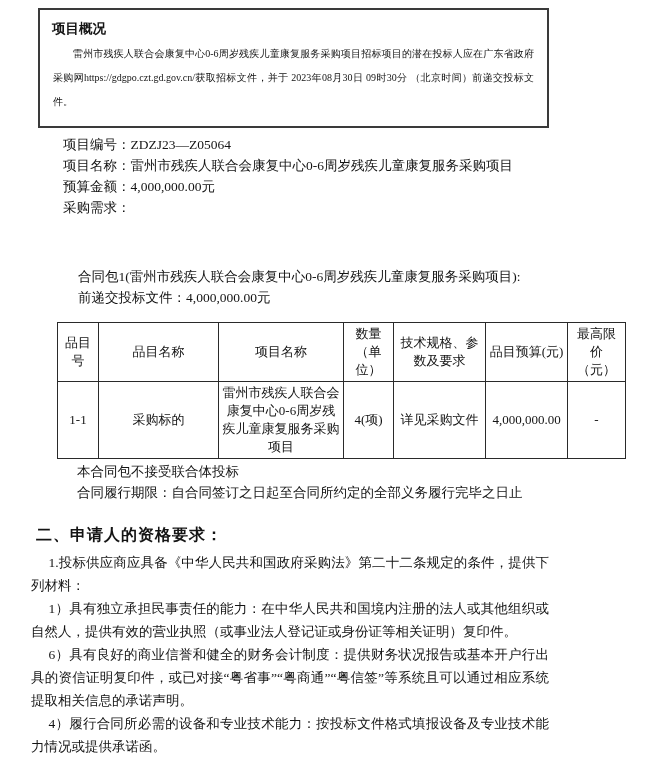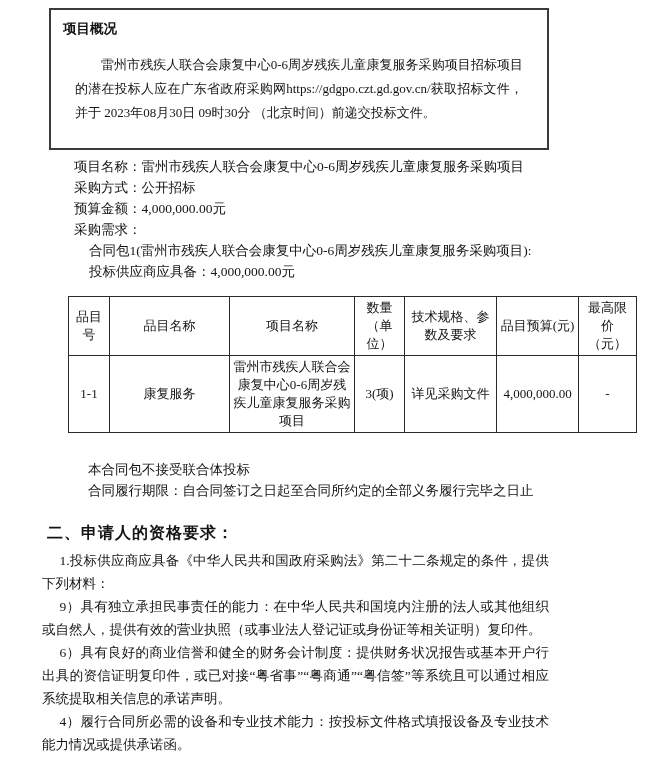--- a/index.html
+++ b/index.html
@@ -6,53 +6,53 @@
   body {
     width: 661px; height: 784px;
     background: #ffffff;
     color: #141414;
     font-family: "Liberation Serif", "DejaVu Serif", serif;
     overflow: hidden;
     box-sizing: border-box;
   }
   .page {
     width: 578px; height: 784px;
-    padding: 8px 29px 0 42px;
+    padding: 8px 29px 0 31px;
     box-sizing: border-box;
   }
   
   .overview-box {
     margin-left: 7px;
     border: 2px solid #3a3a3a;
     padding: 7px 12px 11px 12px;
   }
   .overview-title {
     font-size: 13.5px;
     font-weight: bold;
     line-height: 24px;
   }
   .overview-para {
-    font-size: 13px;
+    font-size: 10px;
     line-height: 24px;
     text-indent: 2em;
     text-align: justify;
-    margin: 12px;
+    margin: 1px;
   }
   
   .section-heading {
     font-size: 16px;
     font-weight: bold;
     line-height: 24px;
     margin: 20px 0 0 5px;
     letter-spacing: 1px;
   }
   
   .fields { margin-top: 6px; padding-left: 32px; }
   .field-line { font-size: 13.5px; line-height: 21px; }
-  .pkg-lines { padding-left: 47px; }
+  .pkg-lines { padding-left: 47px; margin-top: 48px; }
   .pkg-line { font-size: 13.5px; line-height: 21px; }
   
   table.items {
     margin: 14px 0 0 26px;
     border-collapse: collapse;
     table-layout: fixed;
     width: 568px;
     font-size: 13px;
   }
   table.items th, table.items td {
@@ -61,21 +61,21 @@
     vertical-align: middle;
     padding: 2px 3px;
     font-weight: normal;
     line-height: 18px;
     word-break: break-all;
   }
   table.items thead th { height: 36px; }
   table.items tbody td { height: 54px; }
   td.cell-right { text-align: right; padding-right: 8px; }
   
-  .notes { margin-top: 26px; padding-left: 46px; }
+  .notes { margin-top: 2px; padding-left: 46px; }
   .note-line { font-size: 13.5px; line-height: 21px; }
   
   .paras { margin-top: 4px; }
   .paras p {
     margin: 0;
     font-size: 13.5px;
     line-height: 23px;
     text-indent: 1.3em;
     text-align: justify;
   }
@@ -85,29 +85,29 @@
 
 <div class="page">
 
   <div class="overview-box">
     <div class="overview-title">项目概况</div>
     <p class="overview-para">雷州市残疾人联合会康复中心0-6周岁残疾儿童康复服务采购项目招标项目的潜在投标人应在广东省政府采购网https://gdgpo.czt.gd.gov.cn/获取招标文件，并于 2023年08月30日 09时30分 （北京时间）前递交投标文件。</p>
   </div>
 
 
   <div class="fields">
+    <div class="field-line">项目编号：ZDZJ23—Z05064</div>
     <div class="field-line">项目名称：雷州市残疾人联合会康复中心0-6周岁残疾儿童康复服务采购项目</div>
-    <div class="field-line">采购方式：公开招标</div>
     <div class="field-line">预算金额：4,000,000.00元</div>
     <div class="field-line">采购需求：</div>
   </div>
 
   <div class="pkg-lines">
     <div class="pkg-line">合同包1(雷州市残疾人联合会康复中心0-6周岁残疾儿童康复服务采购项目):</div>
-    <div class="pkg-line">投标供应商应具备：4,000,000.00元</div>
+    <div class="pkg-line">前递交投标文件：4,000,000.00元</div>
   </div>
 
   <table class="items">
     <colgroup>
       <col style="width:41px">
         <col style="width:120px">
         <col style="width:125px">
       <col style="width:50px">
         <col style="width:92px">
         <col style="width:82px">
@@ -120,38 +120,38 @@
         <th>项目名称</th>
         <th>数量（单位）</th>
         <th>技术规格、参数及要求</th>
         <th>品目预算(元)</th>
         <th>最高限价（元）</th>
       </tr>
     </thead>
     <tbody>
       <tr>
         <td>1-1</td>
-        <td>康复服务</td>
+        <td>采购标的</td>
         <td>雷州市残疾人联合会康复中心0-6周岁残疾儿童康复服务采购项目</td>
-        <td>3(项)</td>
+        <td>4(项)</td>
         <td>详见采购文件</td>
         <td>4,000,000.00</td>
         <td class="cell-right">-</td>
       </tr>
     </tbody>
   </table>
 
   <div class="notes">
     <div class="note-line">本合同包不接受联合体投标</div>
     <div class="note-line">合同履行期限：自合同签订之日起至合同所约定的全部义务履行完毕之日止</div>
   </div>
 
   <div class="section-heading">二、申请人的资格要求：</div>
 
   <div class="paras">
     <p>1.投标供应商应具备《中华人民共和国政府采购法》第二十二条规定的条件，提供下列材料：</p>
-    <p>9）具有独立承担民事责任的能力：在中华人民共和国境内注册的法人或其他组织或自然人，提供有效的营业执照（或事业法人登记证或身份证等相关证明）复印件。</p>
+    <p>1）具有独立承担民事责任的能力：在中华人民共和国境内注册的法人或其他组织或自然人，提供有效的营业执照（或事业法人登记证或身份证等相关证明）复印件。</p>
     <p>6）具有良好的商业信誉和健全的财务会计制度：提供财务状况报告或基本开户行出具的资信证明复印件，或已对接“粤省事”“粤商通”“粤信签”等系统且可以通过相应系统提取相关信息的承诺声明。</p>
     <p>4）履行合同所必需的设备和专业技术能力：按投标文件格式填报设备及专业技术能力情况或提供承诺函。</p>
 
   </div>
 
 </div>
 
 </body></html>

